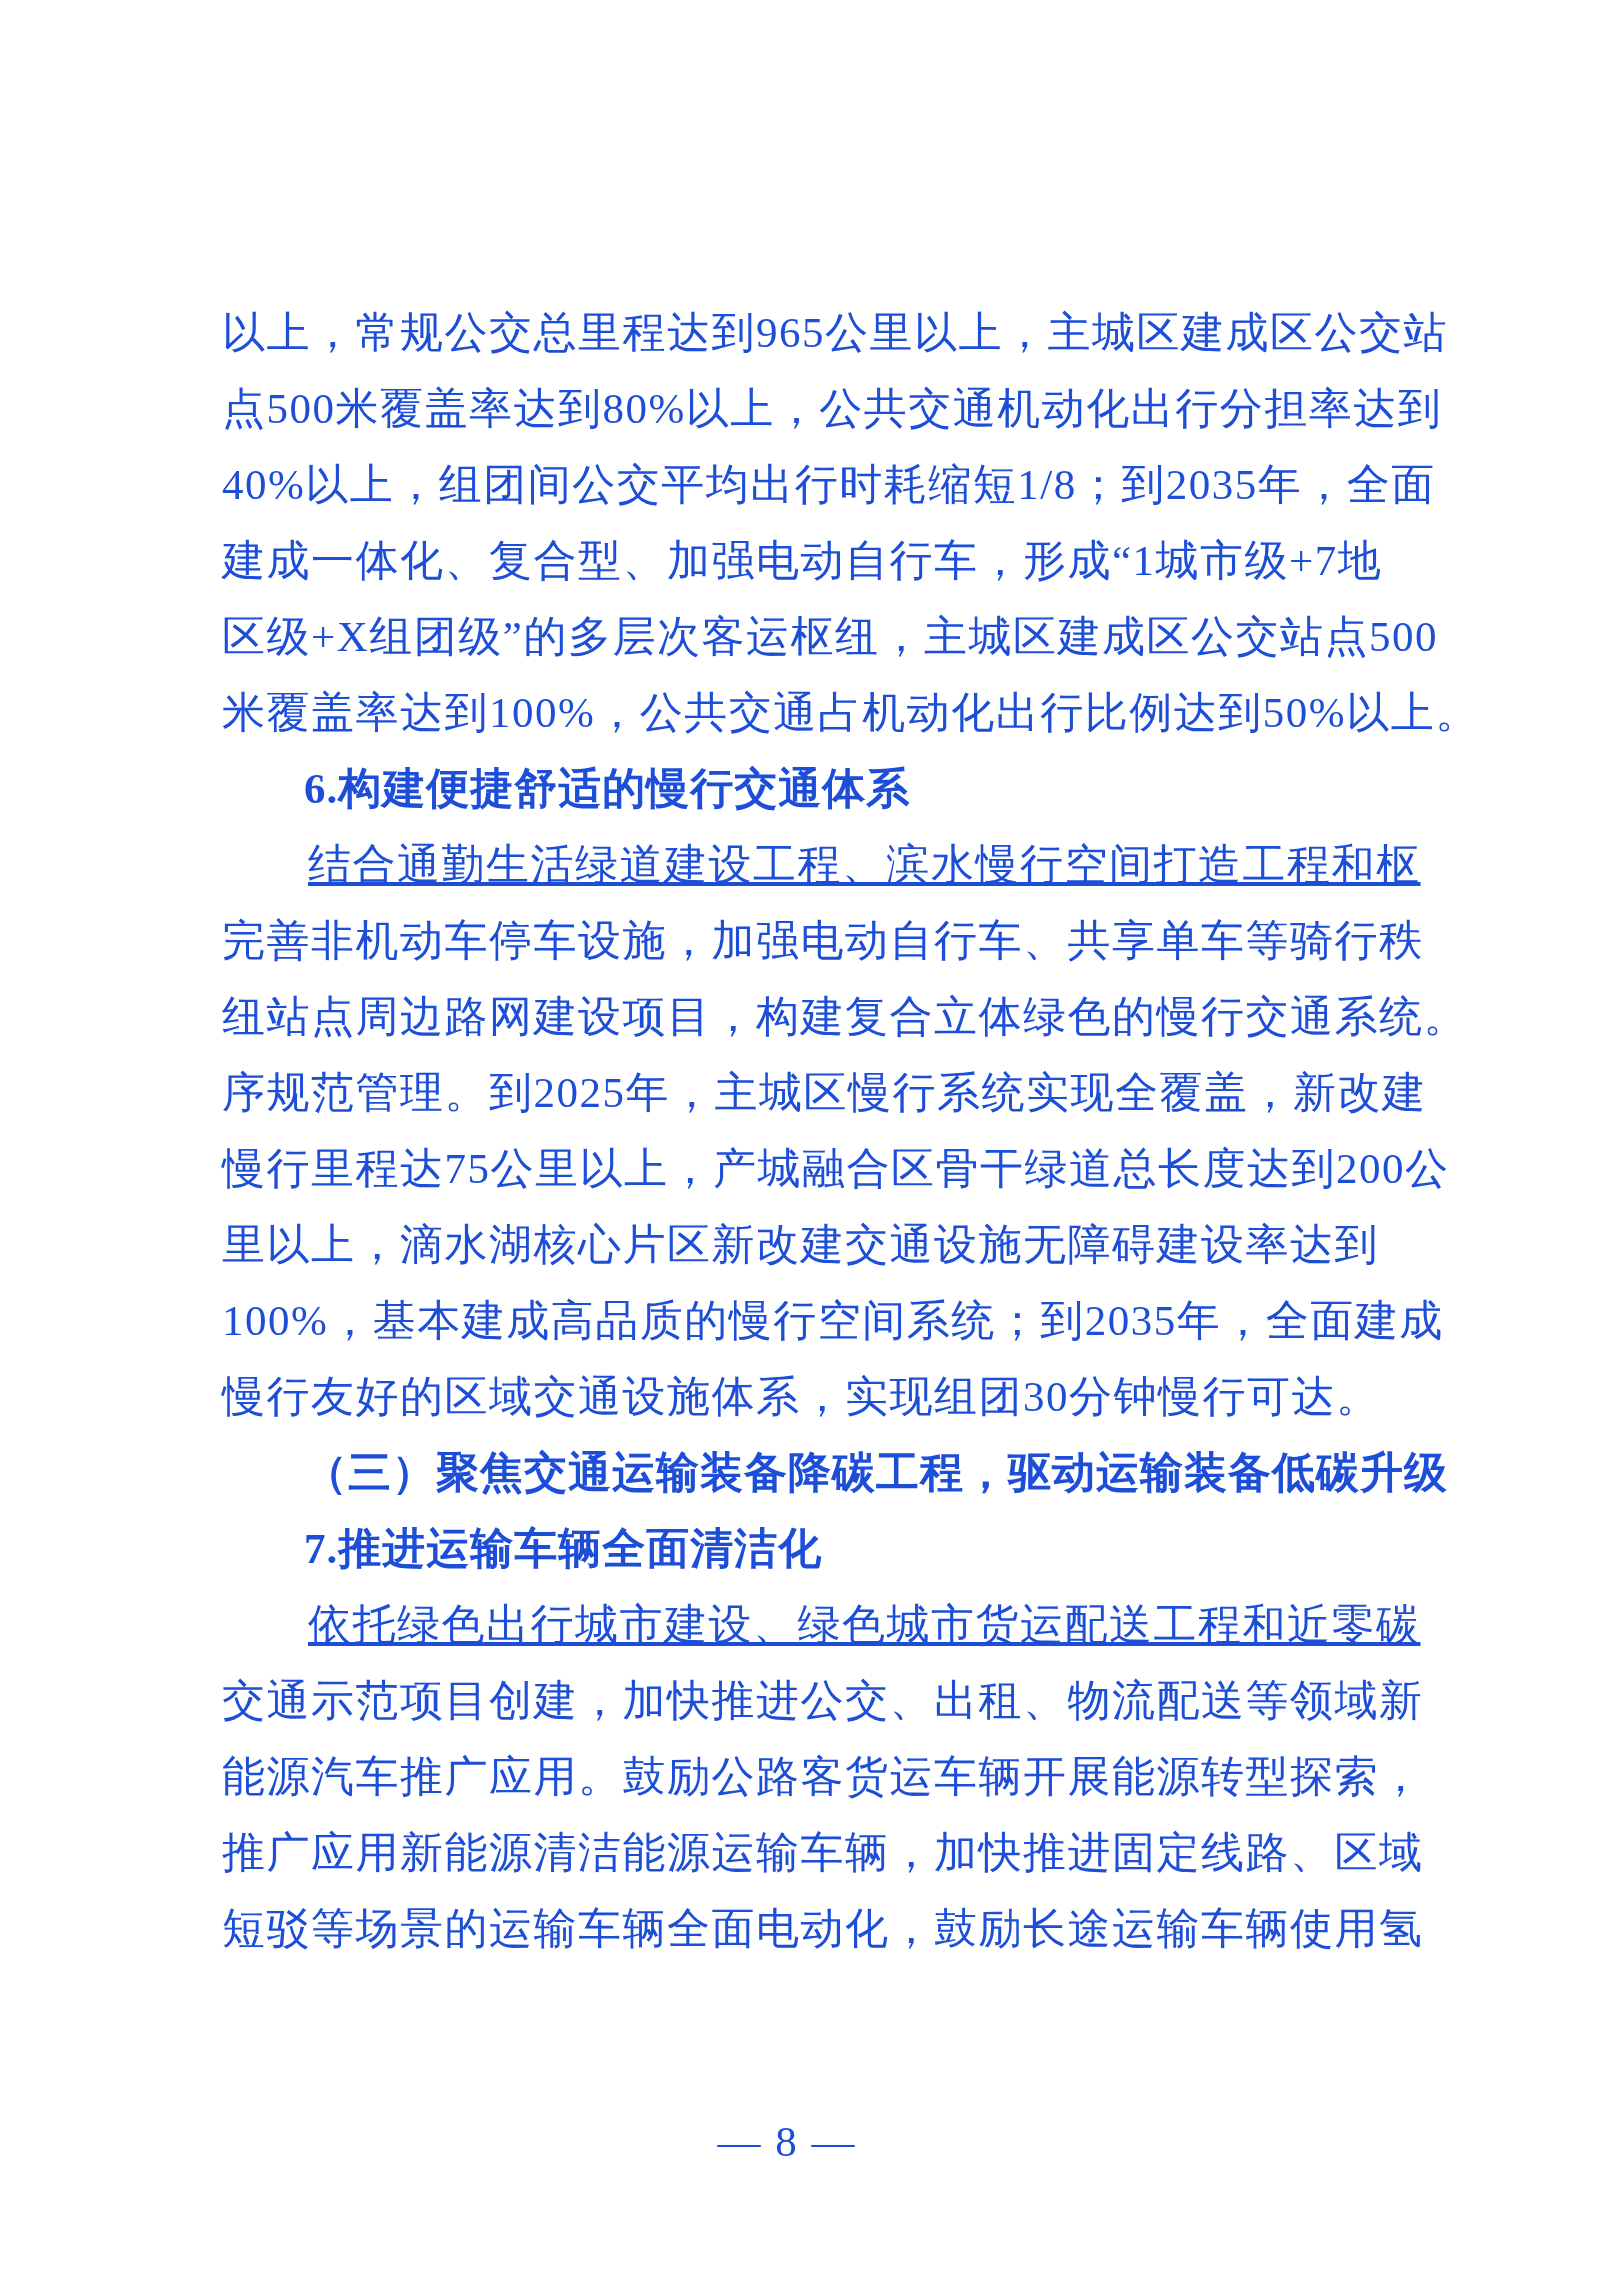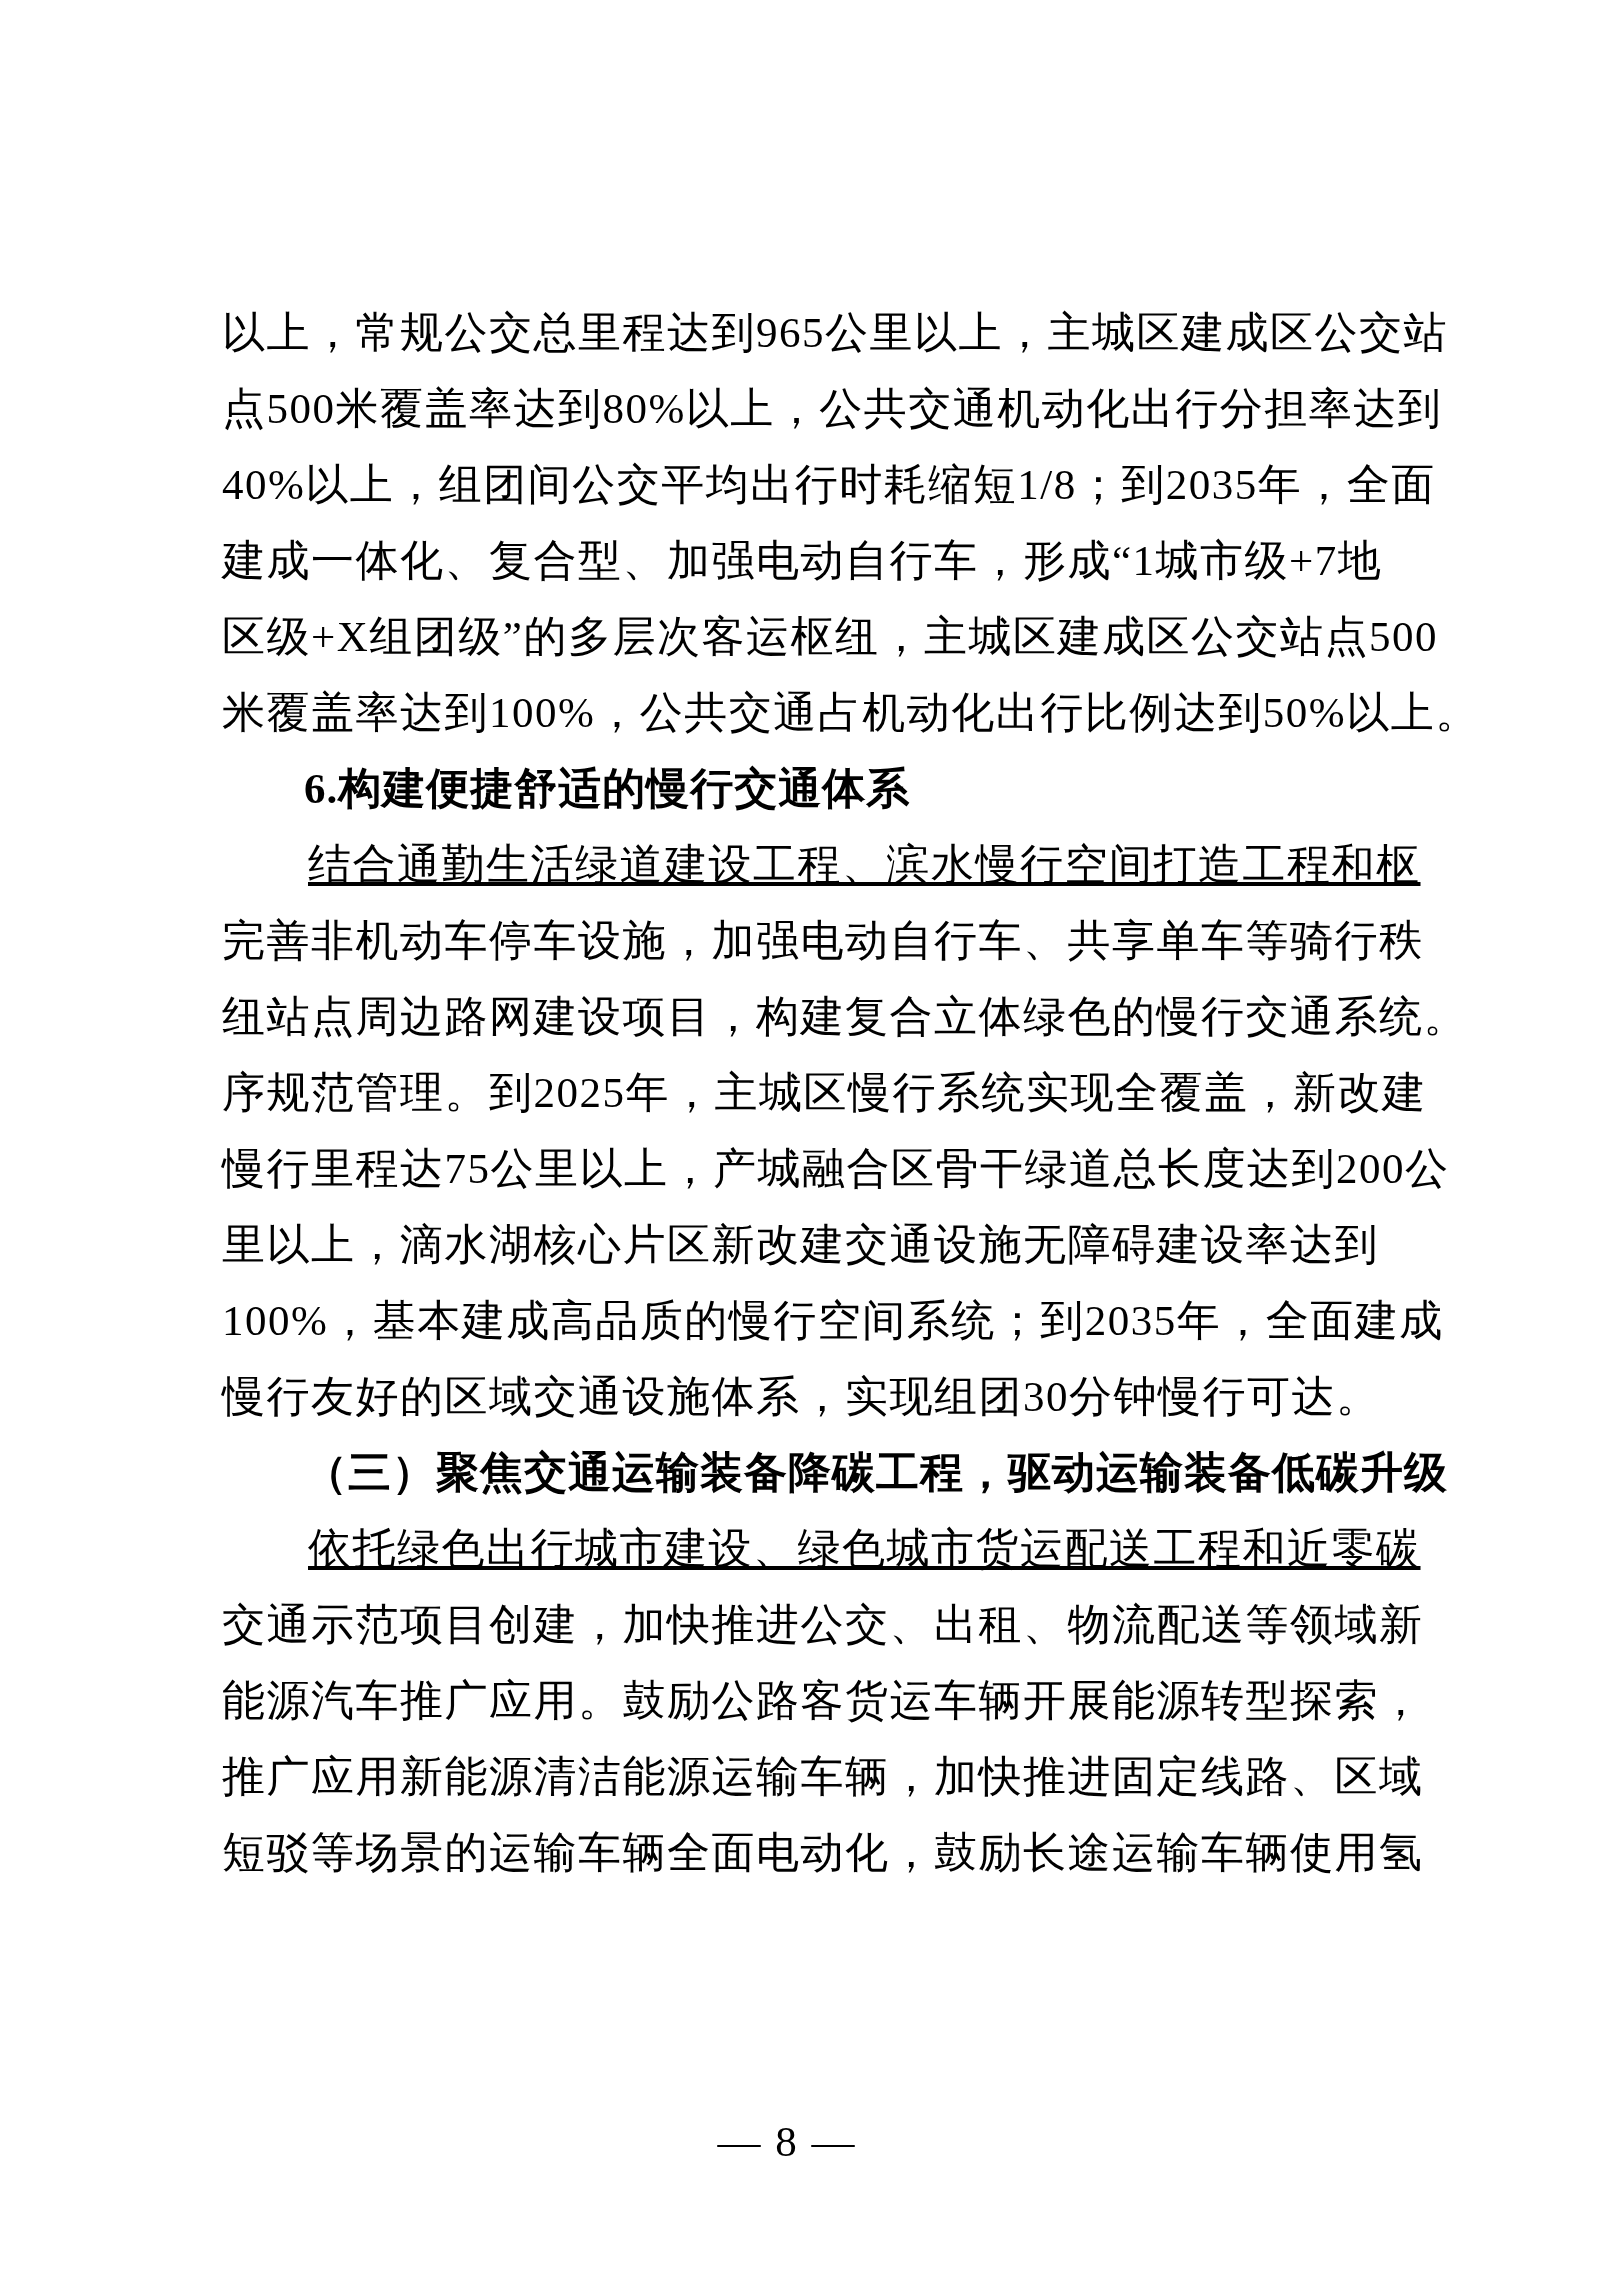--- a/index.html
+++ b/index.html
@@ -2,21 +2,21 @@
 <html><head>
 <meta charset="utf-8">
 <style>
   html, body { margin: 0; padding: 0; background: #e8e8e8; }
   .page {
     position: relative;
     width: 1621px;
     height: 2293px;
     margin: 0 auto;
     background: #ffffff;
-    color: #000000;
+    color: #1d4ed8;
     font-family: "Liberation Serif", "DejaVu Serif", serif;
     overflow: hidden;
   }
   .textblock {
     position: absolute;
     left: 222px;
     top: 295px;
     width: 1182px;
   }
   .line {
@@ -57,20 +57,21 @@
     <div class="line heading">6.构建便捷舒适的慢行交通体系</div>
     <div class="line indent">结合通勤生活绿道建设工程、滨水慢行空间打造工程和枢</div>
     <div class="line">完善非机动车停车设施，加强电动自行车、共享单车等骑行秩</div>
     <div class="line">纽站点周边路网建设项目，构建复合立体绿色的慢行交通系统。</div>
     <div class="line">序规范管理。到2025年，主城区慢行系统实现全覆盖，新改建</div>
     <div class="line">慢行里程达75公里以上，产城融合区骨干绿道总长度达到200公</div>
     <div class="line">里以上，滴水湖核心片区新改建交通设施无障碍建设率达到</div>
     <div class="line">100%，基本建成高品质的慢行空间系统；到2035年，全面建成</div>
     <div class="line">慢行友好的区域交通设施体系，实现组团30分钟慢行可达。</div>
     <div class="line heading">（三）聚焦交通运输装备降碳工程，驱动运输装备低碳升级</div>
+    <div class="line heading">7.推进运输车辆全面清洁化</div>
     <div class="line indent">依托绿色出行城市建设、绿色城市货运配送工程和近零碳</div>
     <div class="line">交通示范项目创建，加快推进公交、出租、物流配送等领域新</div>
     <div class="line">能源汽车推广应用。鼓励公路客货运车辆开展能源转型探索，</div>
     <div class="line">推广应用新能源清洁能源运输车辆，加快推进固定线路、区域</div>
     <div class="line">短驳等场景的运输车辆全面电动化，鼓励长途运输车辆使用氢</div>
   </div>
   <div class="footer">— 8 —</div>
 </div>
 
 

